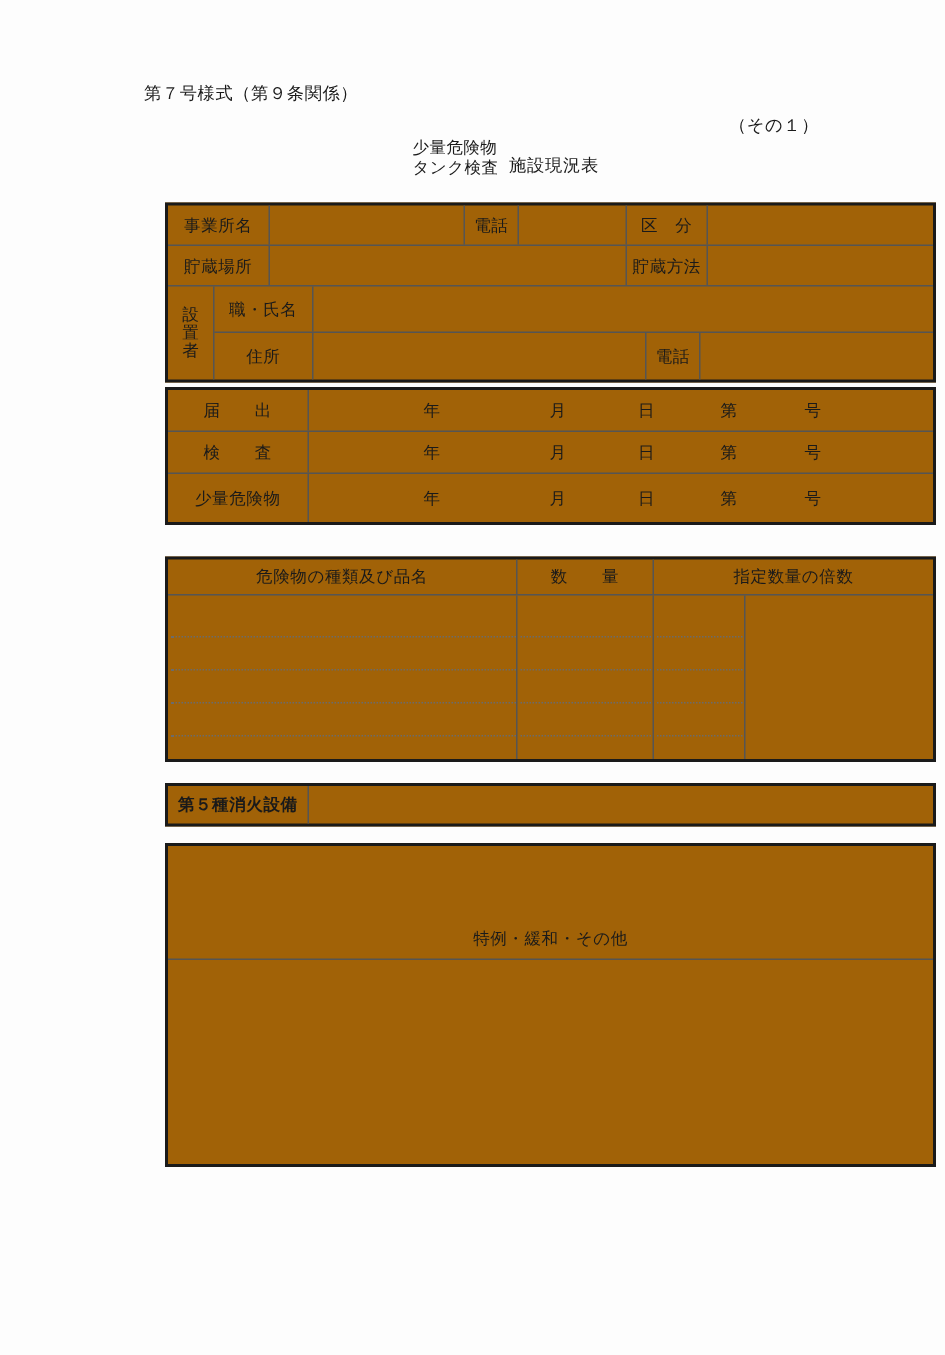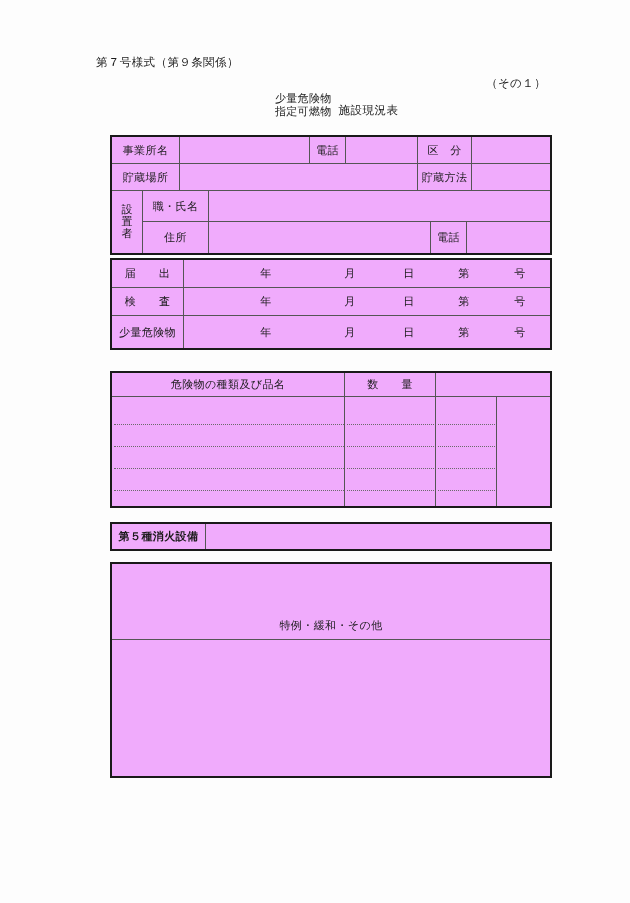--- a/index.html
+++ b/index.html
@@ -58,24 +58,24 @@
   .doc-title .main {
     font-size: 11.5px;
     letter-spacing: 0.5px;
     padding-bottom: 1px;
   }
 
   
   .tbl {
     position: absolute;
     left: 110px;
-    width: 442px;
+    width: 514px;
     border: 2px solid #1a1a1a;
     box-sizing: border-box;
-    background: #f0abfc;
+    background: #a16207;
   }
   .row {
     display: flex;
     box-sizing: border-box;
   }
   .cell {
     box-sizing: border-box;
     display: flex;
     align-items: center;
     justify-content: center;
@@ -159,21 +159,21 @@
 <body>
 
 <div class="page">
 
   <div class="form-no">第７号様式（第９条関係）</div>
   <div class="sheet-no">（その１）</div>
 
   <div class="doc-title">
     <div class="stacked">
       <span>少量危険物</span>
-      <span>指定可燃物</span>
+      <span>タンク検査</span>
     </div>
     <div class="main">施設現況表</div>
   </div>
 
   <div class="tbl" id="tbl-office">
 
     <div class="row r1 bb">
       <div class="cell w-lbl br bb-none">事業所名</div>
       <div class="cell br" style="width:130px;"></div>
       <div class="cell br" style="width:36px;">電話</div>
@@ -243,20 +243,21 @@
         <span class="dl-dai">第</span>
         <span class="dl-go">号</span>
       </div>
     </div>
   </div>
 
   <div class="tbl" id="tbl-goods">
     <div class="row hdr bb">
       <div class="cell c-kind br">危険物の種類及び品名</div>
       <div class="cell c-qty br">数　　量</div>
+      <div class="cell" style="flex:1;">指定数量の倍数</div>
     </div>
     <div class="row body">
       <div class="cell c-kind br" style="align-items:stretch;position:relative;padding:0;">
         <div class="dotted-rows">
           <div class="dotline" style="top:27px;"></div>
           <div class="dotline" style="top:49px;"></div>
           <div class="dotline" style="top:71px;"></div>
           <div class="dotline" style="top:93px;"></div>
         </div>
       </div>

